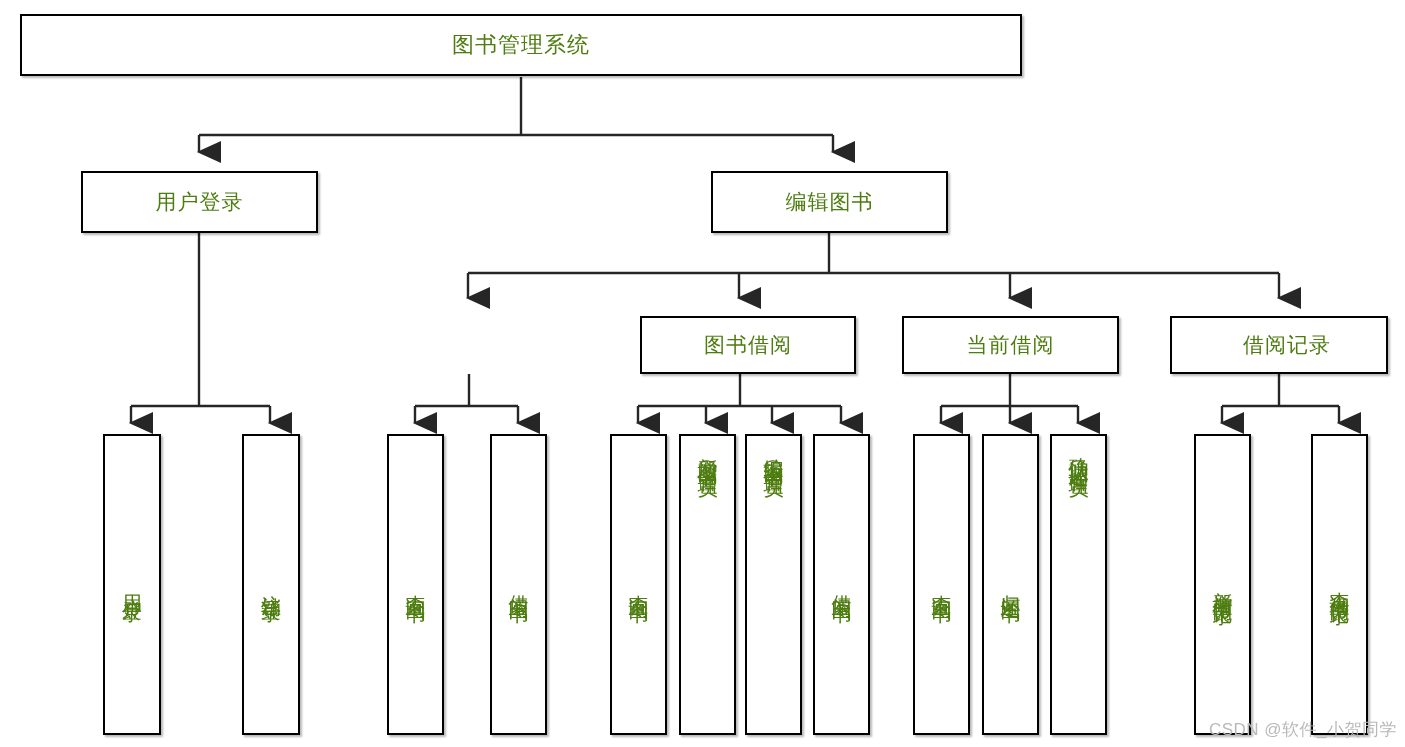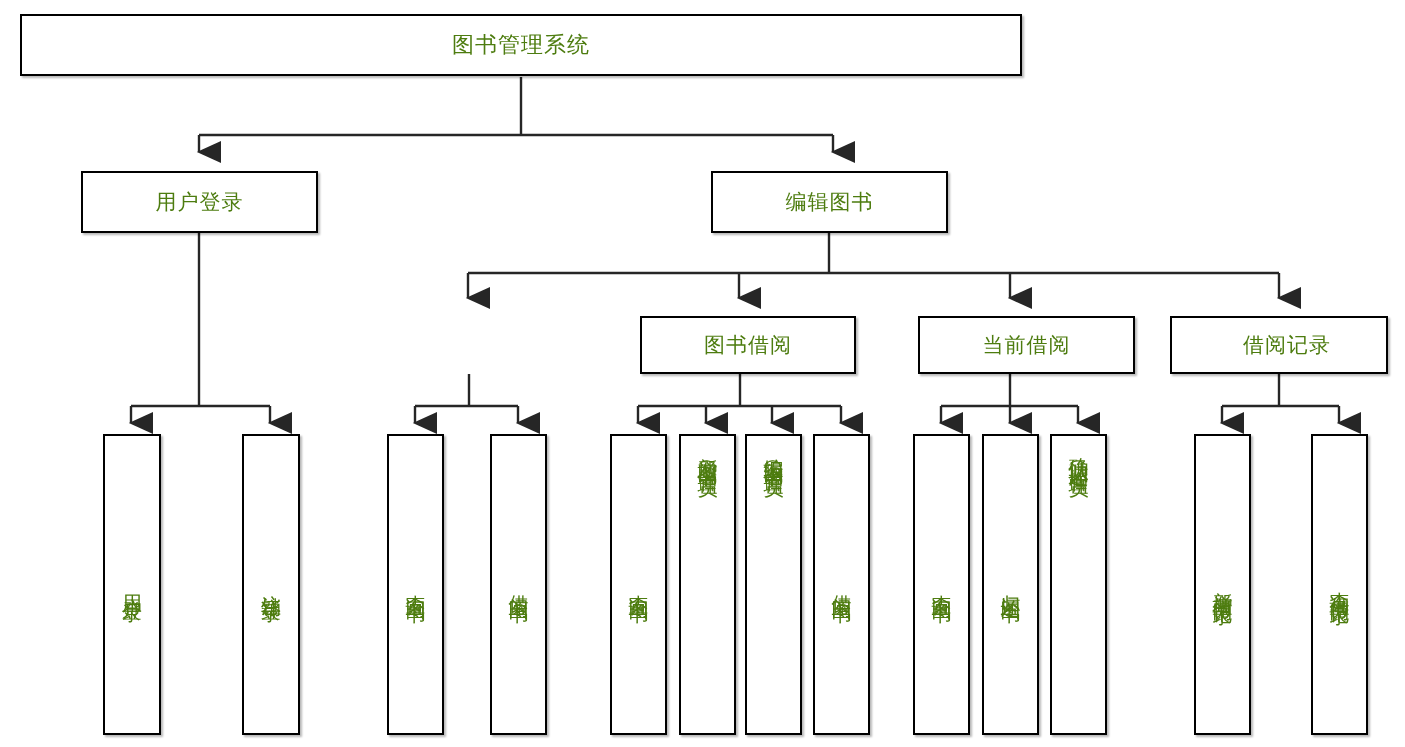--- a/index.html
+++ b/index.html
@@ -140,21 +140,21 @@
   <div class="node h" style="left:81px; top:171px; width:237px; height:62px;">
     <span class="label">用户登录</span>
   </div>
   <div class="node h" style="left:711px; top:171px; width:237px; height:62px;">
     <span class="label">编辑图书</span>
   </div>
 
   <div class="node h" style="left:632px; top:316px; width:216px; height:58px;margin-left:8px;">
     <span class="label">图书借阅</span>
   </div>
-  <div class="node h" style="left:902px; top:316px; width:217px; height:58px;margin-left:16px;">
+  <div class="node h" style="left:902px; top:316px; width:217px; height:58px;">
     <span class="label">当前借阅</span>
   </div>
   <div class="node h" style="left:1170px; top:316px; width:218px; height:58px;padding-left:16px;">
     <span class="label">借阅记录</span>
   </div>
 
   <div class="node v center" style="left:103px; top:434px; width:58px; height:301px;">
     <span class="label">用户登录</span>
   </div>
   <div class="node v center" style="left:242px; top:434px; width:58px; height:301px;">
@@ -191,14 +191,15 @@
     <span class="label">确认归还（管理员）</span>
   </div>
 
   <div class="node v center" style="left:1194px; top:434px; width:57px; height:301px;">
     <span class="label">新增借阅记录</span>
   </div>
   <div class="node v center" style="left:1311px; top:434px; width:57px; height:301px;">
     <span class="label">查询借阅记录</span>
   </div>
 
+  <div class="watermark">CSDN @软件_小贺同学</div>
 
 </div>
 
 </body></html>

